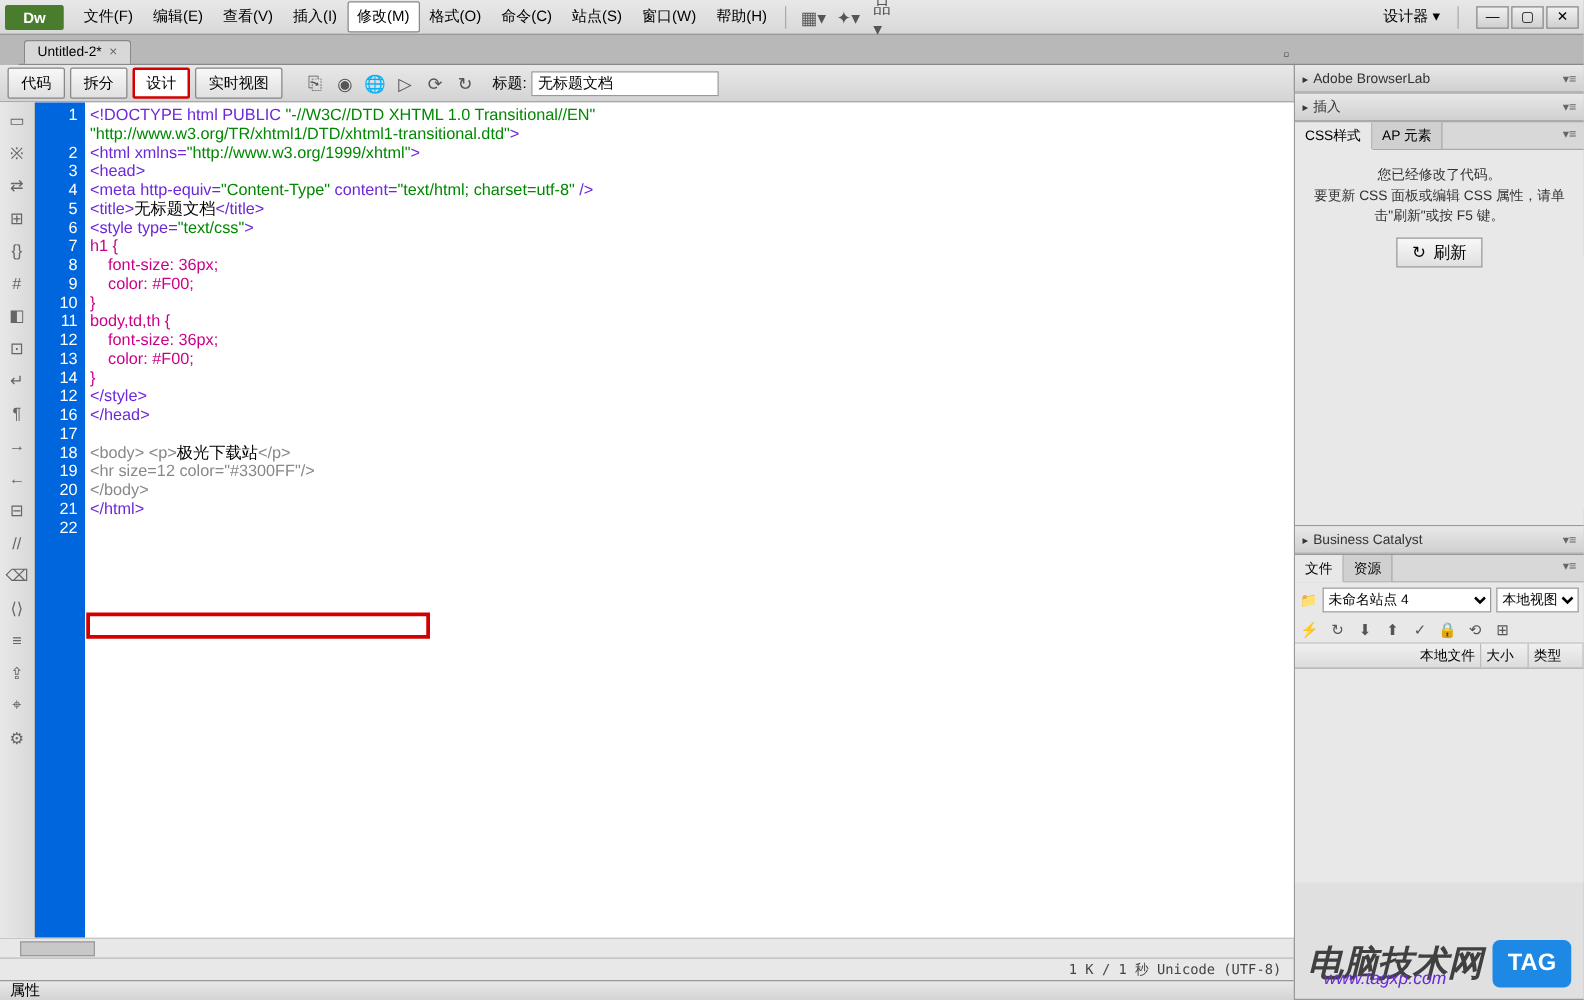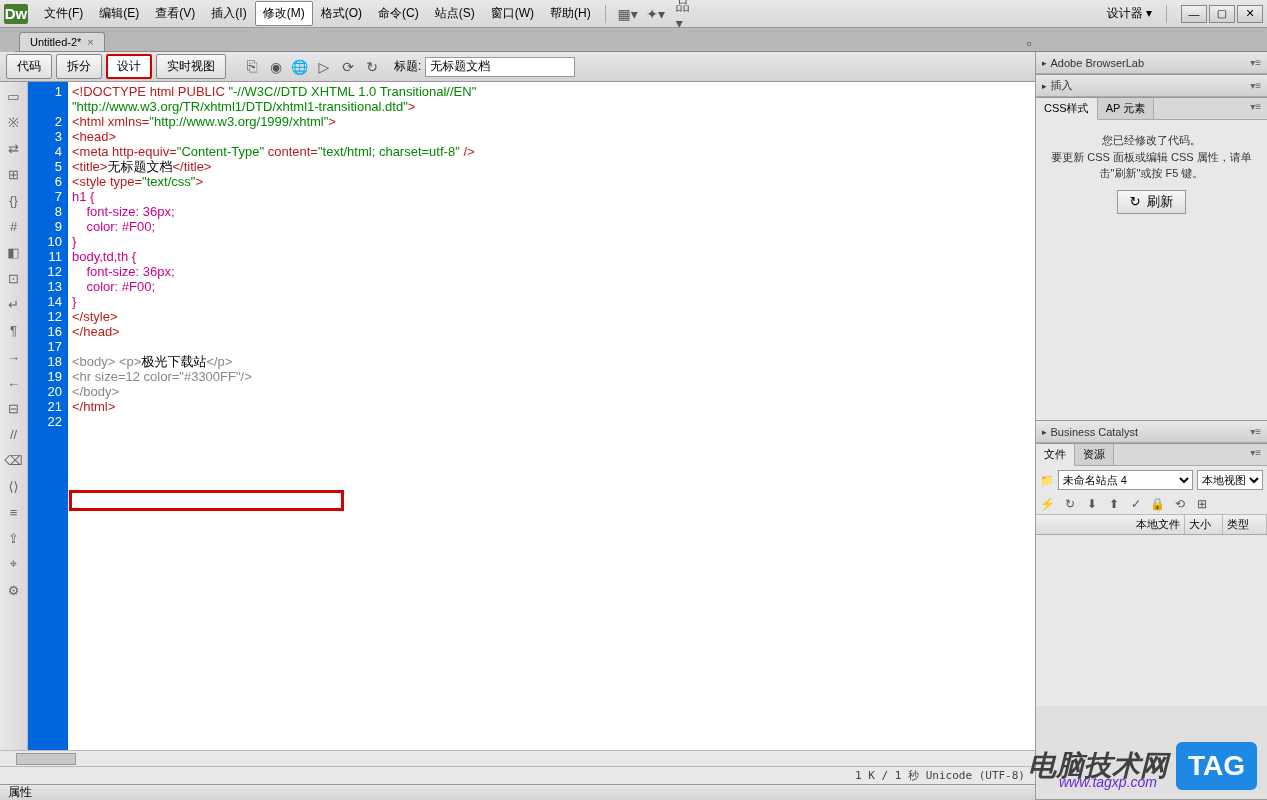--- a/index.html
+++ b/index.html
@@ -1,20 +1,20 @@
 <!DOCTYPE html>
 <html><head>
 <meta charset="utf-8">
 <style>
 * { margin: 0; padding: 0; box-sizing: border-box; font-family: "Microsoft YaHei", Arial, sans-serif; }
 body { background: #b8b8b8; overflow: hidden; width: 1267px; height: 800px; position: relative; }
 
 
 .menubar { height: 28px; background: linear-gradient(#e8e8e8, #d8d8d8); border-bottom: 1px solid #999; display: flex; align-items: center; padding: 0 4px; font-size: 12px; }
-.dw-logo { width: 24px; height: 20px; background: #4a7c2e; color: #fff; font-weight: bold; display: flex; align-items: center; justify-content: center; font-size: 15px; border-radius: 2px; margin-right: 8px; }
+.dw-logo { width: 47px; height: 20px; background: #4a7c2e; color: #fff; font-weight: bold; display: flex; align-items: center; justify-content: center; font-size: 12px; border-radius: 2px; margin-right: 8px; }
 .menu-item { padding: 4px 8px; cursor: pointer; }
 .menu-item.highlighted { background: #fff; border: 1px solid #888; border-radius: 2px; padding: 3px 7px; }
 .menu-sep { width: 1px; height: 18px; background: #aaa; margin: 0 6px; }
 .top-icons { display: flex; gap: 12px; margin-left: 8px; }
 .top-icon { width: 16px; height: 16px; display: flex; align-items: center; justify-content: center; color: #555; font-size: 14px; cursor: pointer; }
 .spacer { flex: 1; }
 .designer-label { padding: 4px 8px; font-size: 12px; }
 .win-controls { display: flex; gap: 2px; margin-left: 8px; }
 .win-btn { width: 26px; height: 18px; border: 1px solid #888; background: linear-gradient(#f0f0f0,#d0d0d0); display: flex; align-items: center; justify-content: center; font-size: 11px; cursor: pointer; }
 
@@ -38,21 +38,21 @@
 .title-input { width: 150px; height: 20px; border: 1px solid #999; padding: 0 4px; font-size: 12px; }
 
 
 .code-container { flex: 1; display: flex; background: #fff; position: relative; }
 .left-icon-strip { width: 28px; background: linear-gradient(to right,#e8e8e8,#d8d8d8); border-right: 1px solid #bbb; display: flex; flex-direction: column; align-items: center; padding-top: 6px; gap: 10px; }
 .strip-icon { width: 16px; height: 16px; color: #666; font-size: 13px; cursor: pointer; display: flex; align-items: center; justify-content: center; }
 .gutter { width: 40px; background: #0066dd; color: #fff; font-family: Consolas, monospace; font-size: 13px; text-align: right; padding-top: 2px; }
 .gutter-line { height: 15px; padding-right: 6px; line-height: 15px; }
 .code-text { flex: 1; font-family: Consolas, monospace; font-size: 13px; padding: 2px 4px; white-space: pre; overflow: auto; position: relative; }
 .code-line { height: 15px; line-height: 15px; }
-.c-blue { color: #b91c1c; }
+.c-blue { color: #6d28d9; }
 .c-green { color: #008800; }
 .c-pink { color: #cc0088; }
 .c-black { color: #000; }
 .c-dim { color: #888; }
 .red-box { position: absolute; border: 3px solid #d40000; background: transparent; pointer-events: none; }
 .box1 { left: 69px; top: 408px; width: 275px; height: 21px; }
 
 
 .code-status { height: 18px; background: #e8e8e8; border-top: 1px solid #bbb; font-size: 11px; display: flex; align-items: center; justify-content: flex-end; padding: 0 10px; color: #444; font-family: Consolas, monospace; }
 
@@ -84,21 +84,21 @@
 .files-header { display: flex; background: linear-gradient(#f0f0f0,#dcdcdc); border-bottom: 1px solid #aaa; font-size: 11px; }
 .files-col { padding: 2px 4px; border-right: 1px solid #bbb; }
 .fc1 { flex: 1; text-align: right; } .fc2 { width: 38px; } .fc3 { width: 44px; }
 .files-row { display: flex; padding: 2px 4px; font-size: 11px; align-items: center; }
 .folder-icon { width: 14px; height: 11px; background: #8bc34a; border: 1px solid #689f38; margin-right: 4px; display: inline-block; }
 
 
 .watermark { position: absolute; right: 10px; bottom: 10px; display: flex; align-items: center; gap: 8px; pointer-events: none; }
 .wm-text1 { color: #404040; font-size: 28px; font-weight: bold; font-style: italic; }
 .wm-url { color: #6d28d9; font-size: 14px; font-style: italic; position: absolute; bottom: 0; right: 100px; }
-.tag-badge { background: #1e88e5; color: #fff; padding: 8px 12px; font-size: 28px; font-weight: bold; border-radius: 6px; }
+.tag-badge { background: #1e88e5; color: #fff; padding: 8px 12px; font-size: 19px; font-weight: bold; border-radius: 6px; }
 </style>
 </head>
 <body>
 
 <div class="menubar">
   <div class="dw-logo">Dw</div>
   <div class="menu-item">文件(F)</div>
   <div class="menu-item">编辑(E)</div>
   <div class="menu-item">查看(V)</div>
   <div class="menu-item">插入(I)</div>

